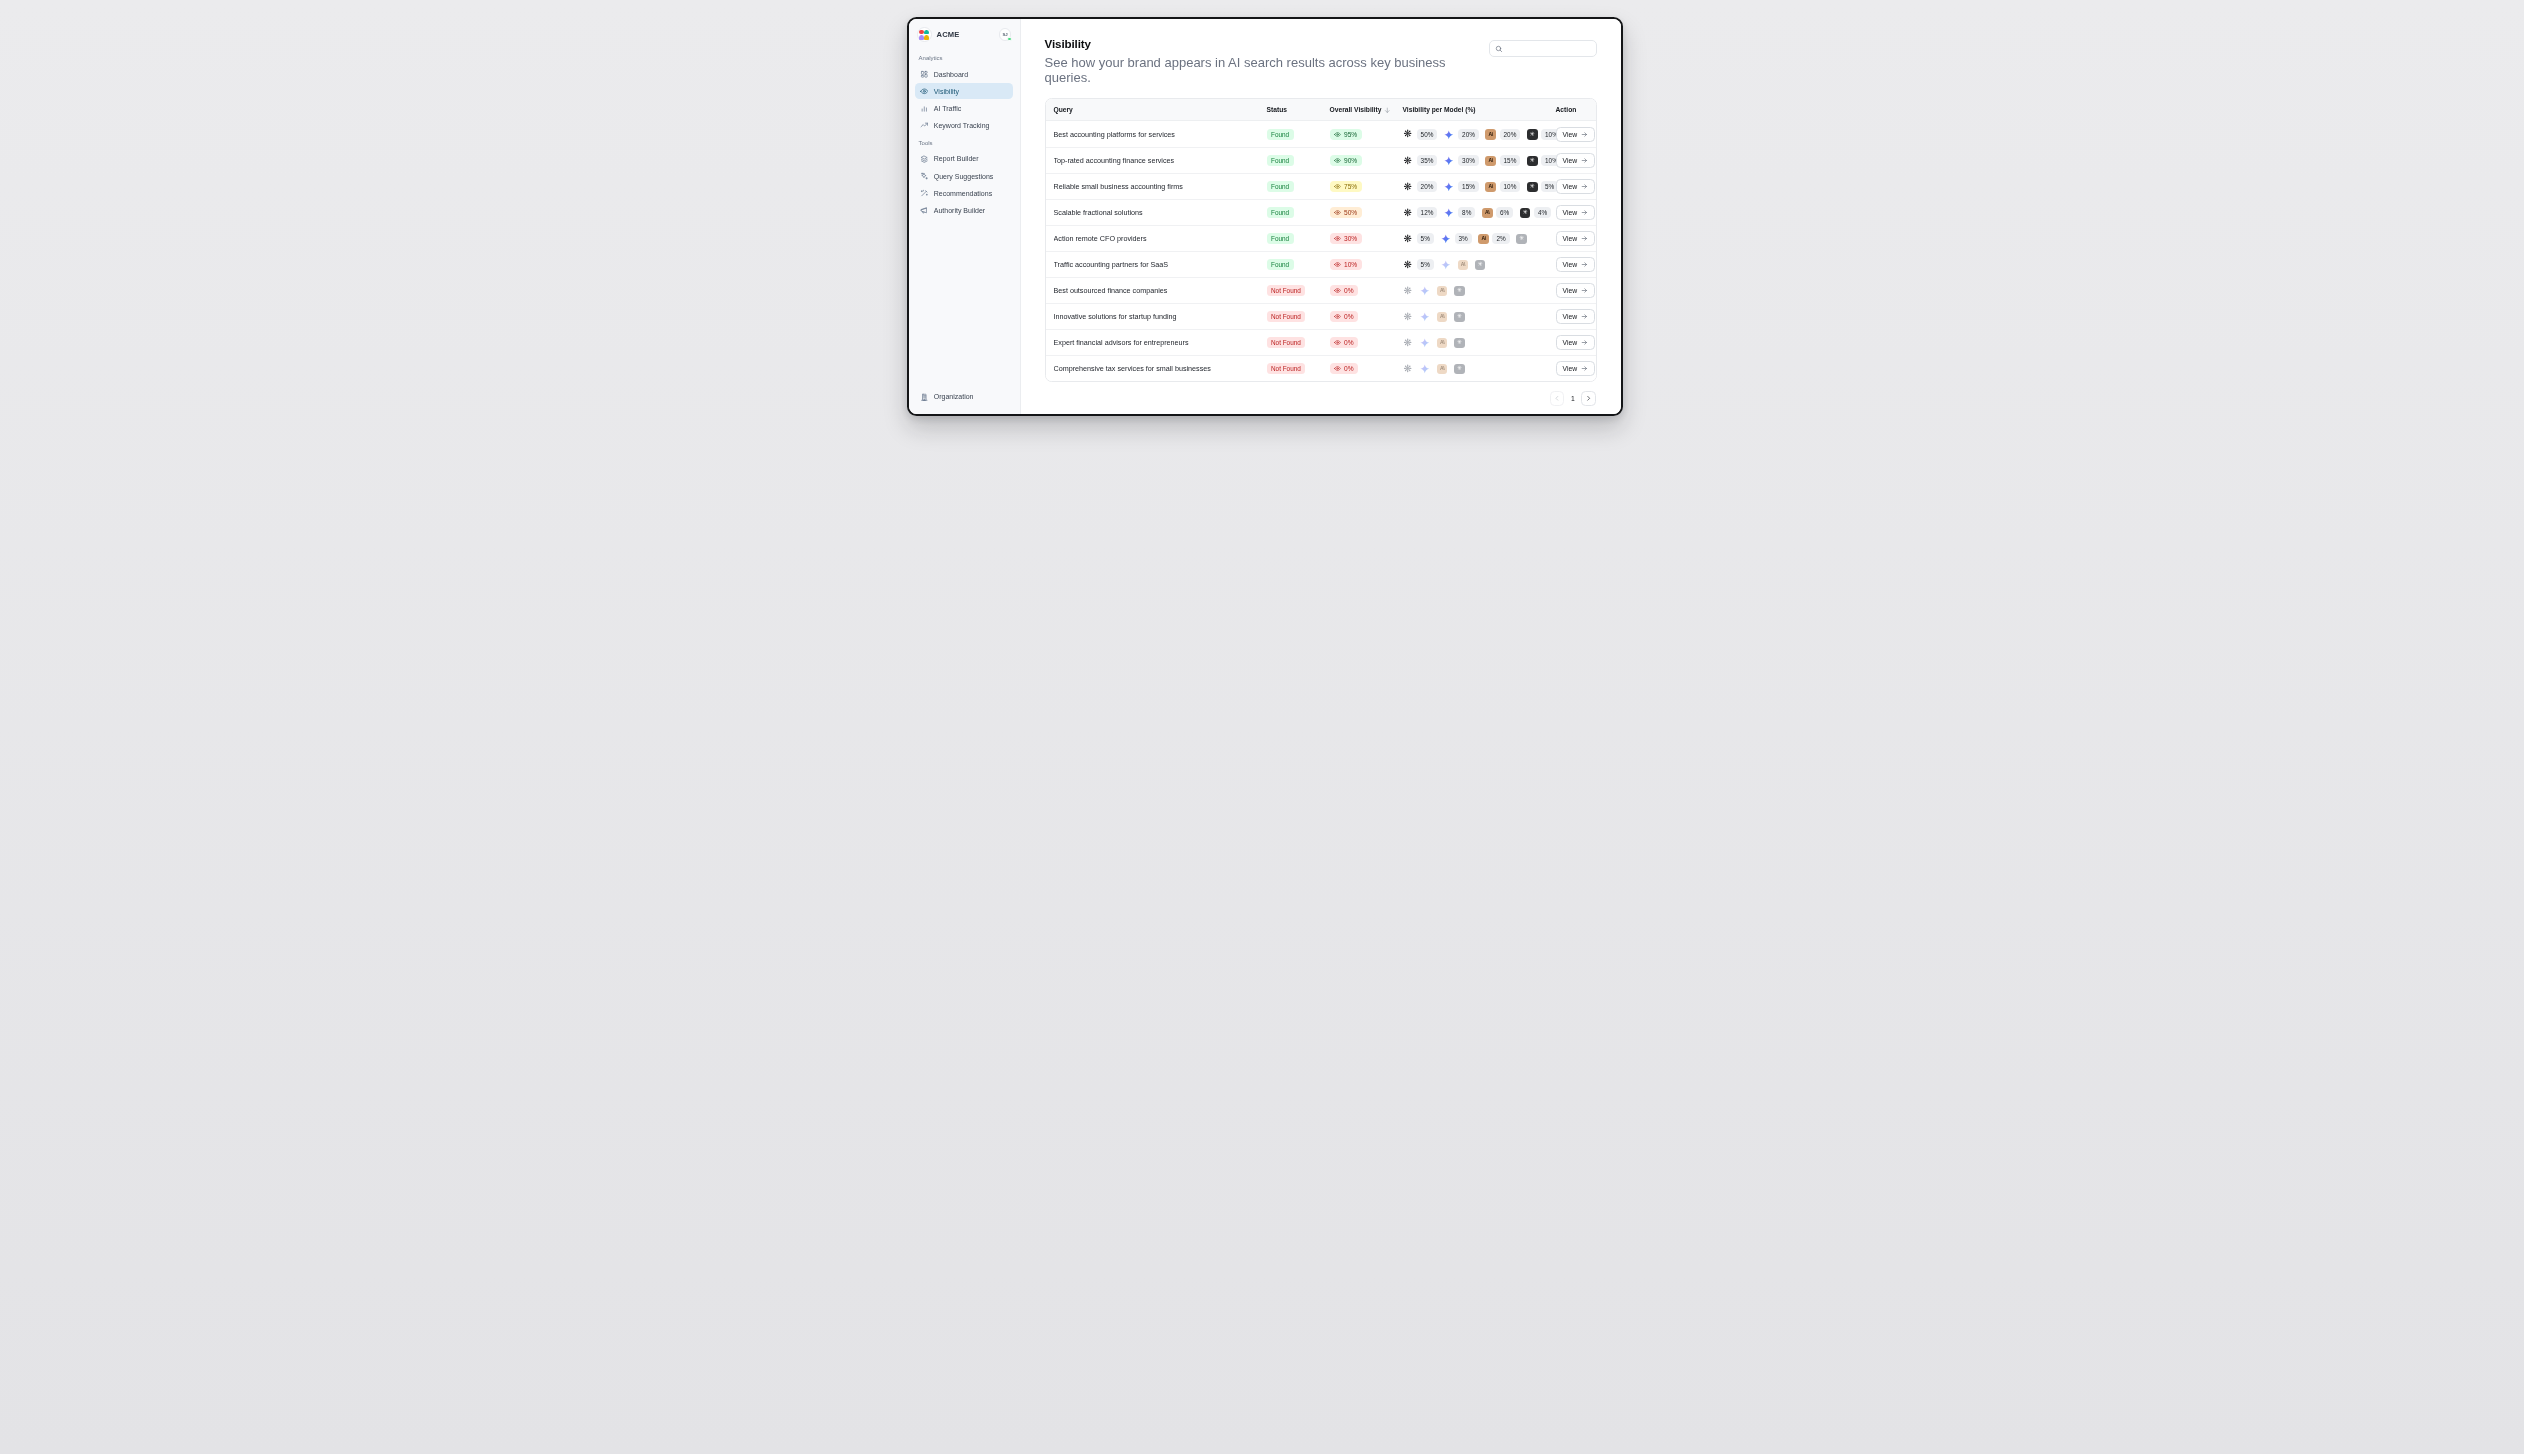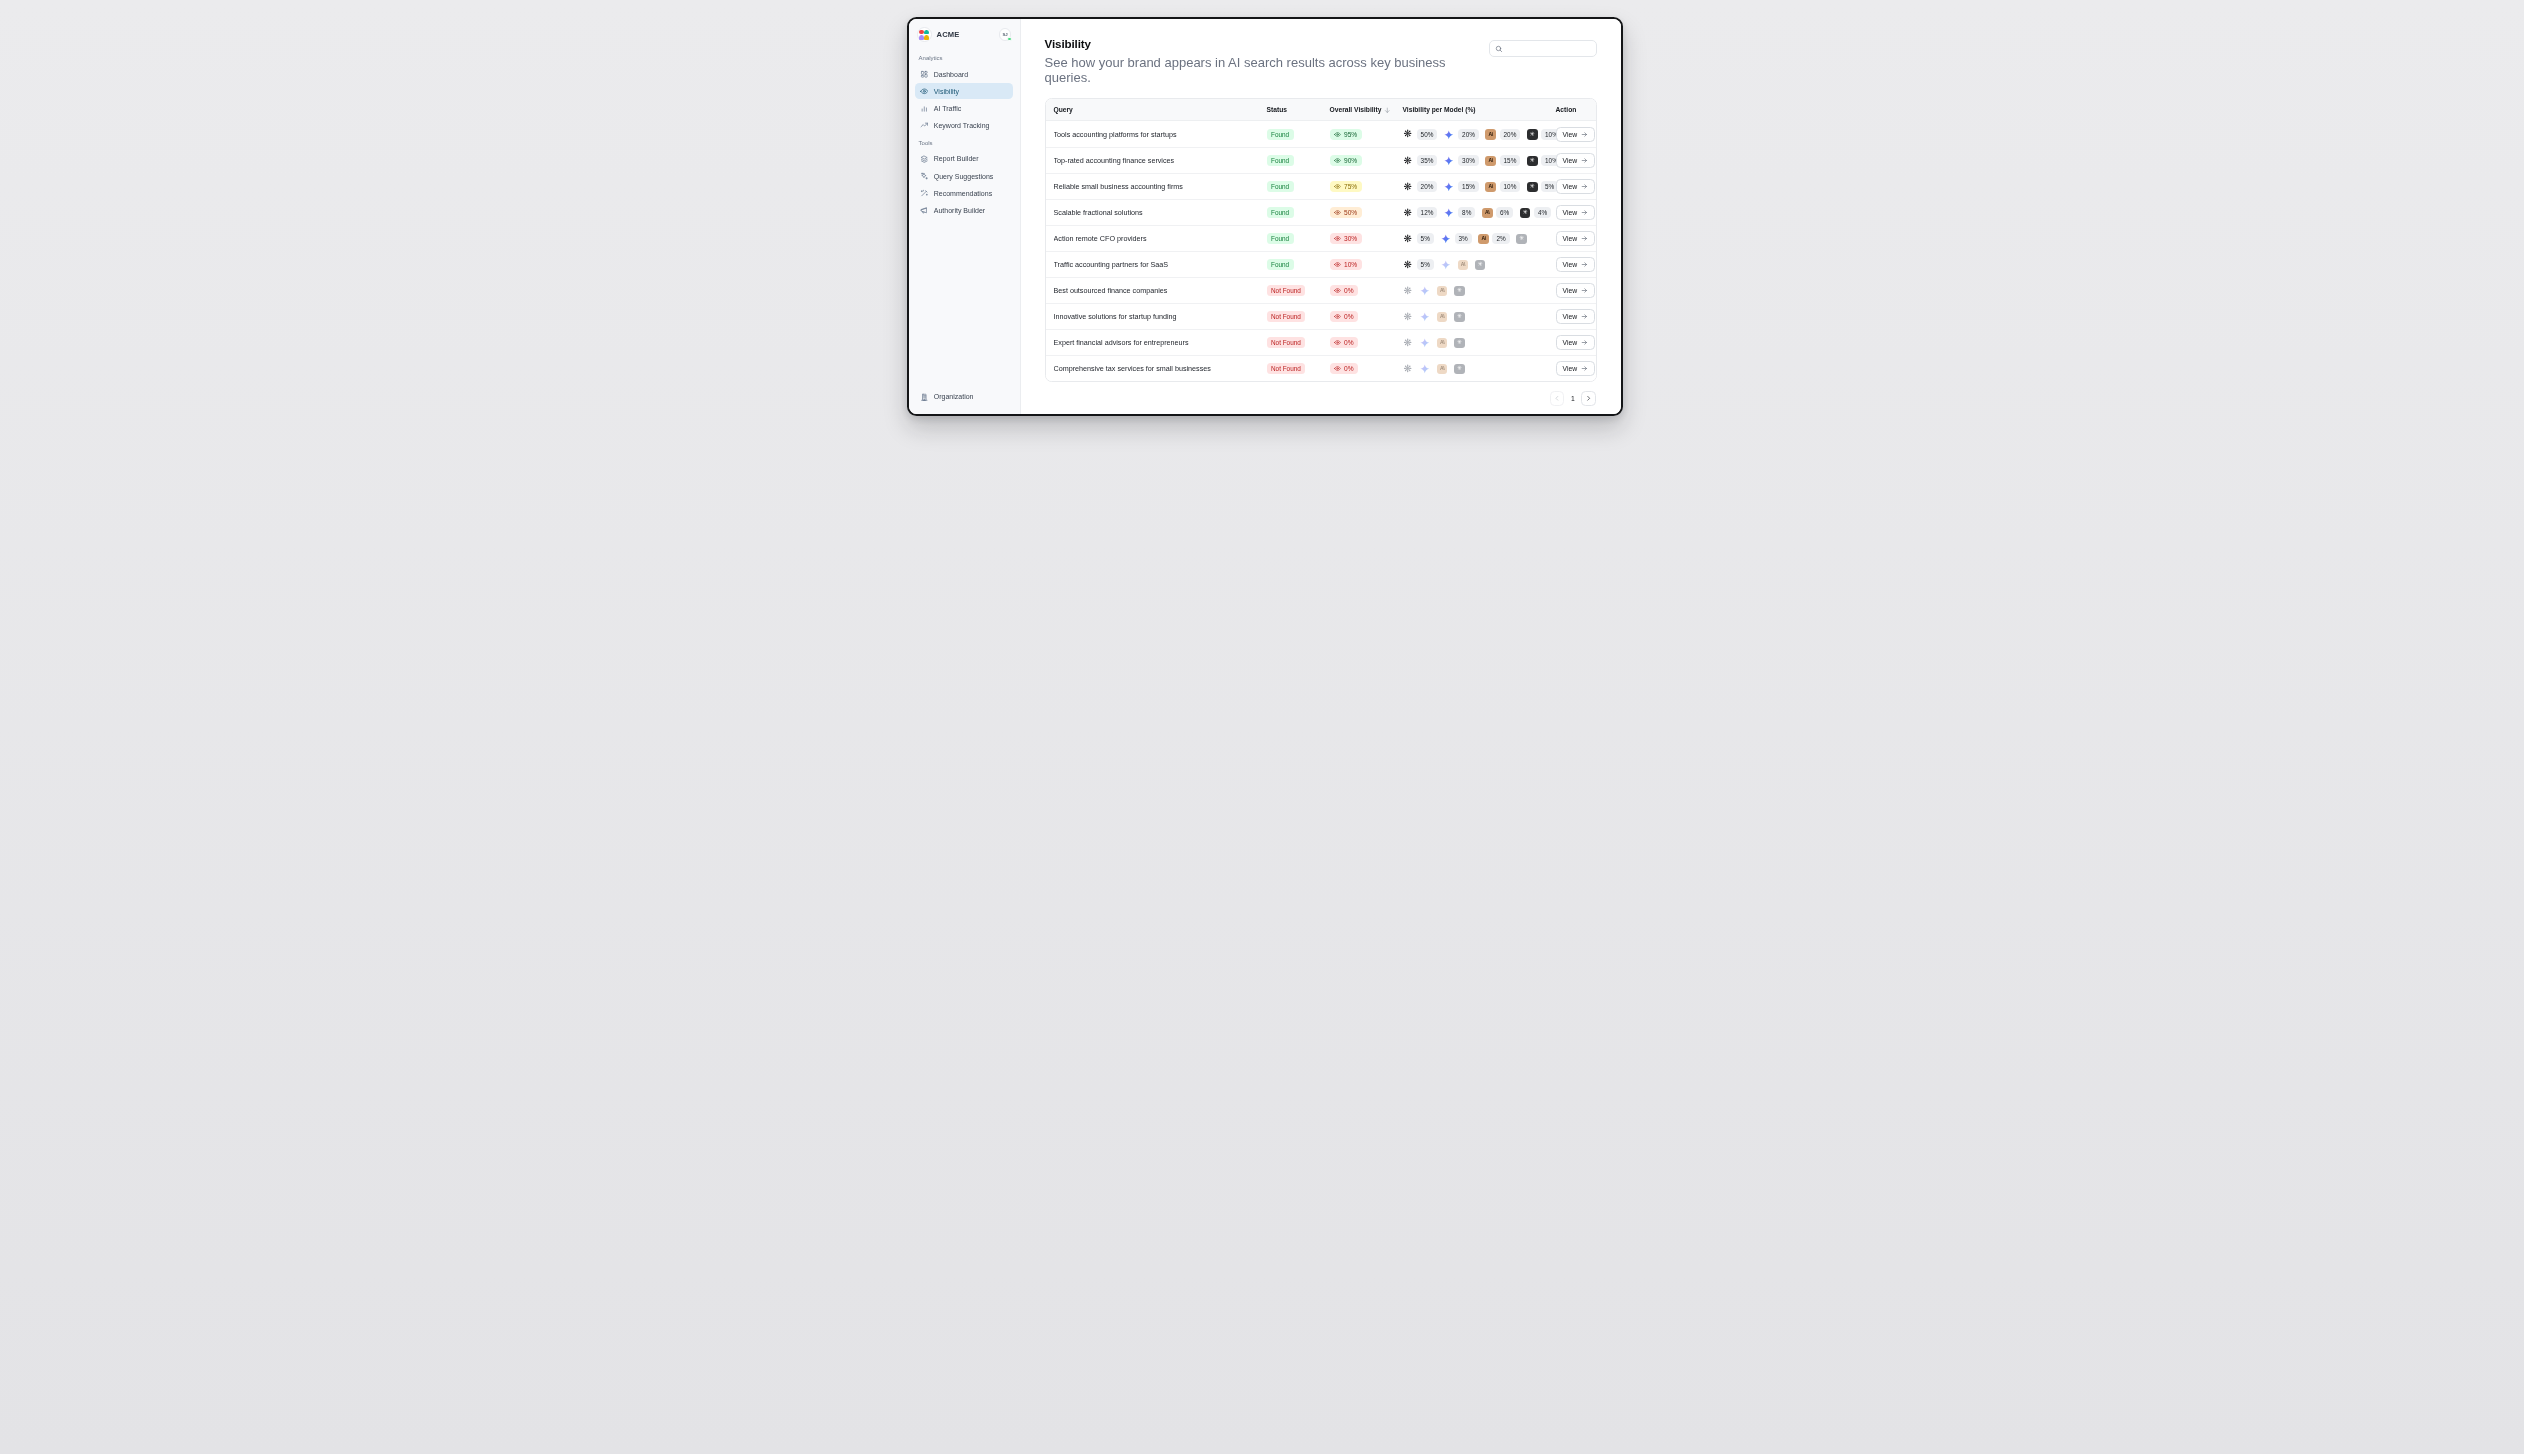--- a/index.html
+++ b/index.html
@@ -317,21 +317,21 @@
             <svg viewBox="0 0 24 24" fill="none" stroke-width="2" stroke-linecap="round" stroke-linejoin="round">
               <line x1="12" y1="4" x2="12" y2="20"></line>
                 <polyline points="5,13 12,20 19,13"></polyline>
             </svg>
           </div>
           <div>Visibility per Model (%)</div>
           <div>Action</div>
         </div>
         <div class="tbody" id="table-body">
   <div class="trow">
-    <div class="query-cell q">Tools accounting platforms for startups</div>
+    <div class="query-cell q">Best accounting platforms for services</div>
     <div><span class="status-badge ok">Found</span></div>
     <div>
       <span class="overall-badge lvl-green">
         <svg viewBox="0 0 24 24" fill="none" stroke-width="2" stroke-linecap="round" stroke-linejoin="round">
           <path d="M2 12s3.6-6.5 10-6.5S22 12 22 12s-3.6 6.5-10 6.5S2 12 2 12z"></path>
                     <circle cx="12" cy="12" r="2.7"></circle>
         </svg>
         <span class="ov-text">95%</span>
       </span>
     </div>

